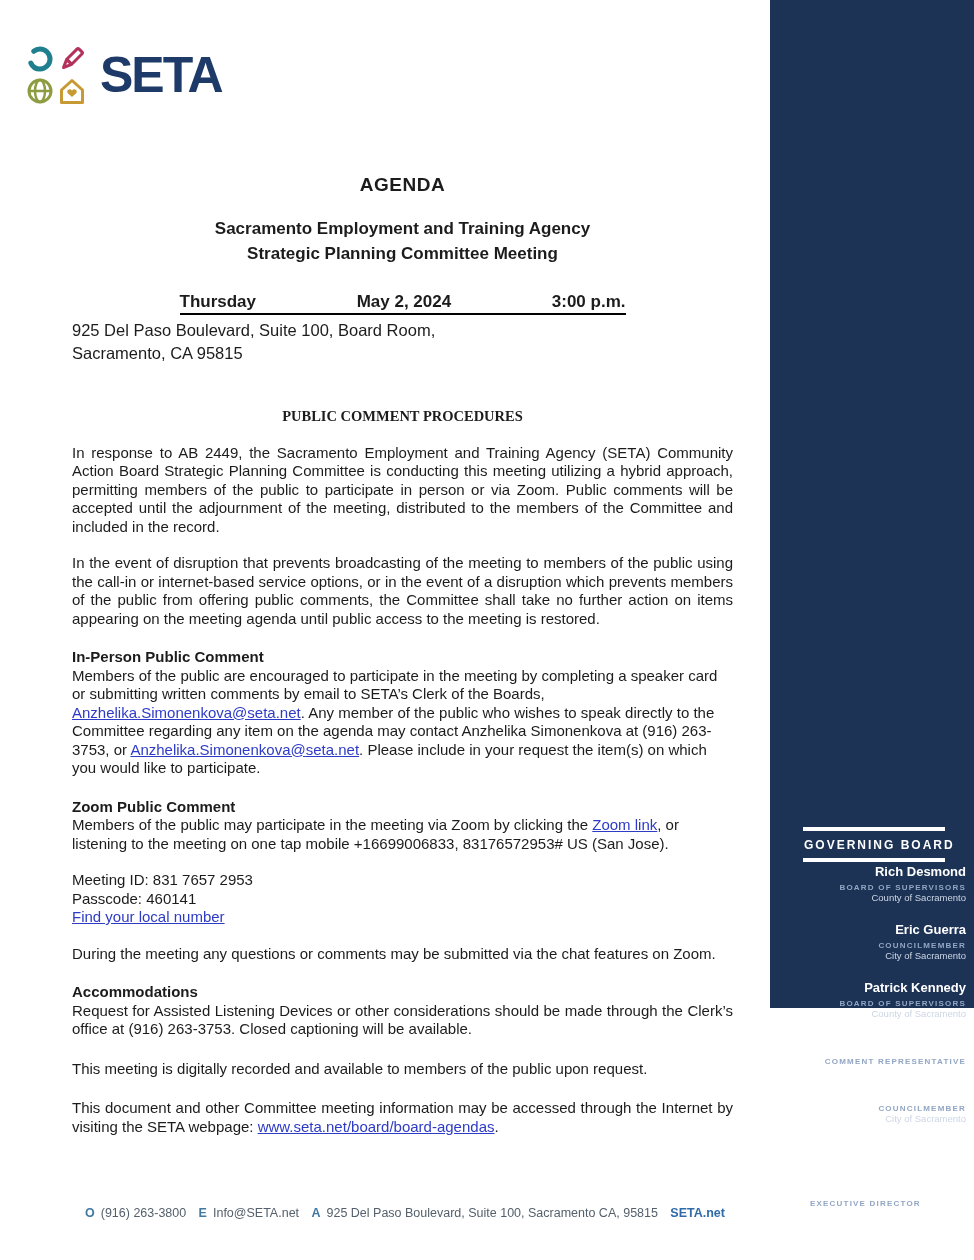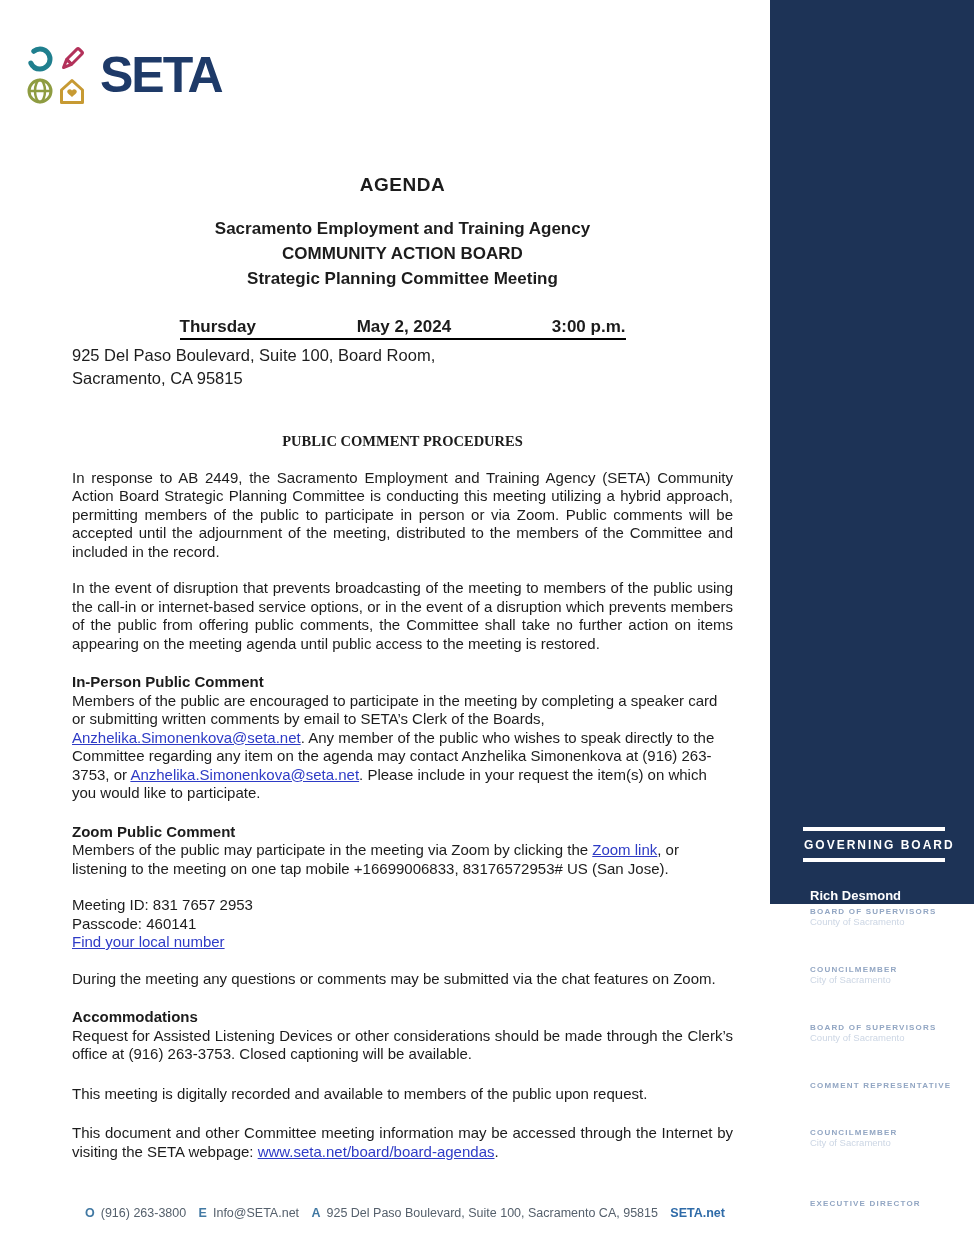--- a/index.html
+++ b/index.html
@@ -1,24 +1,24 @@
 <!DOCTYPE html>
 <html style="--sidebar-navy: #1d3356; --link-blue: #2e3bc6; --logo-navy: #1e3a68; --footer-label: #4279a3; --footer-text: #55606c; --footer-site: #2f6ba8;"><head>
 <meta charset="utf-8">
 <style>
   html,body{margin:0;padding:0;background:#fff;}
   .page{position:relative;width:974px;height:1260px;background:#ffffff;overflow:hidden;
         font-family:"Liberation Sans",sans-serif;}
   
-  .sidebar{position:absolute;top:0;right:0;width:204px;height:904px;
+  .sidebar{position:absolute;top:0;right:0;width:204px;height:1008px;
            background:var(--sidebar-navy,#1d3356);}
   .rule{height:4px;background:#ffffff;}
   .gb-head{position:absolute;top:827px;left:33px;width:142px;}
   .gb-title{color:#ffffff;font-weight:700;font-size:12px;letter-spacing:2px;padding:7px 0 6px 1px;white-space:nowrap;}
-  .members{position:absolute;top:888px;left:40px;right:8px;}
+  .members{position:absolute;top:864px;left:40px;right:8px;text-align:right;}
   .member{margin-bottom:19px;}
   .m-name{color:#ffffff;font-weight:700;font-size:13px;}
   .m-role{color:#92a6c3;font-size:8px;font-weight:700;letter-spacing:1.2px;margin-top:4px;}
   .m-org{color:#ccd6e4;font-size:9.5px;}
   .director{position:absolute;top:1172px;left:33px;width:142px;}
   .dir-name{color:#ffffff;font-weight:700;font-size:12.5px;padding:6px 0 1px 7px;}
   .dir-role{color:#92a6c3;font-size:8px;font-weight:700;letter-spacing:1.2px;padding:2px 0 10px 7px;}
   
   .logo{position:absolute;top:44px;left:25px;display:flex;align-items:center;gap:13px;}
   .icon-grid{display:grid;grid-template-columns:30px 30px;grid-auto-rows:30px;gap:2px;}
@@ -120,21 +120,20 @@
             <path d="M15 14.5 c-1.6-2.2 -4.8-1 -4.8 1.3 c0 1.9 2.7 3.2 4.8 5.1 c2.1-1.9 4.8-3.2 4.8-5.1 c0-2.3 -3.2-3.5 -4.8-1.3 Z" fill="#c79a33"></path>
           </svg>
       </span>
     </div>
     <div class="logo-word">SETA</div>
   </header>
 
   <main class="doc">
     <div class="t-agenda">AGENDA</div>
     <div class="t-line t-first">Sacramento Employment and Training Agency</div>
-    <div class="t-line">COMMUNITY ACTION BOARD</div>
     <div class="t-line">Strategic Planning Committee Meeting</div>
 
     <div class="when">
       <span>Thursday</span>
       <span>May 2, 2024</span>
       <span>3:00 p.m.</span>
     </div>
     <div class="addr addr-first">925 Del Paso Boulevard, Suite 100, Board Room,</div>
     <div class="addr">Sacramento, CA 95815</div>
 

